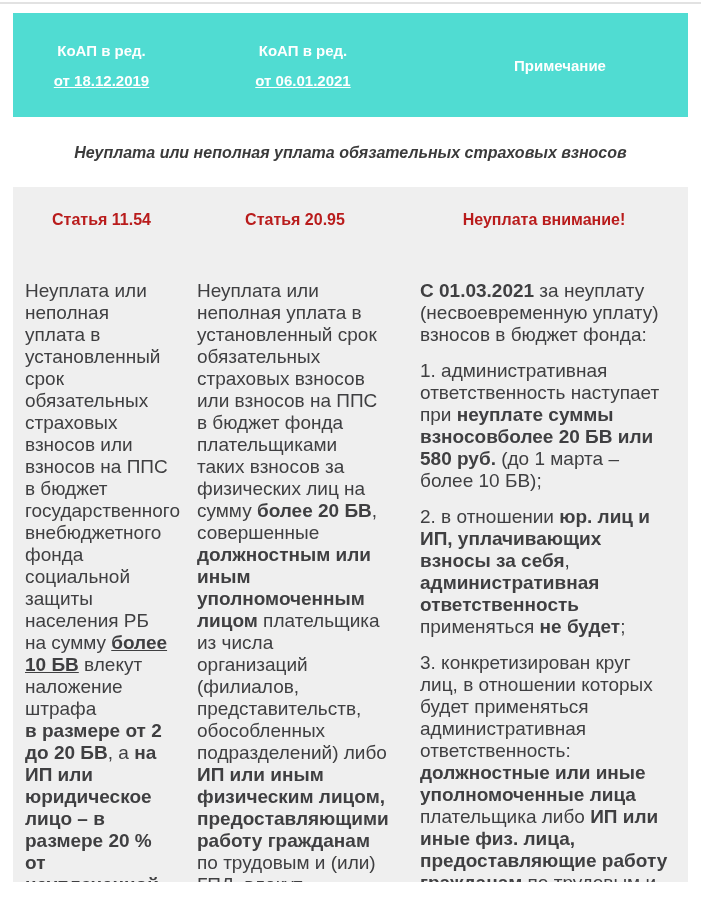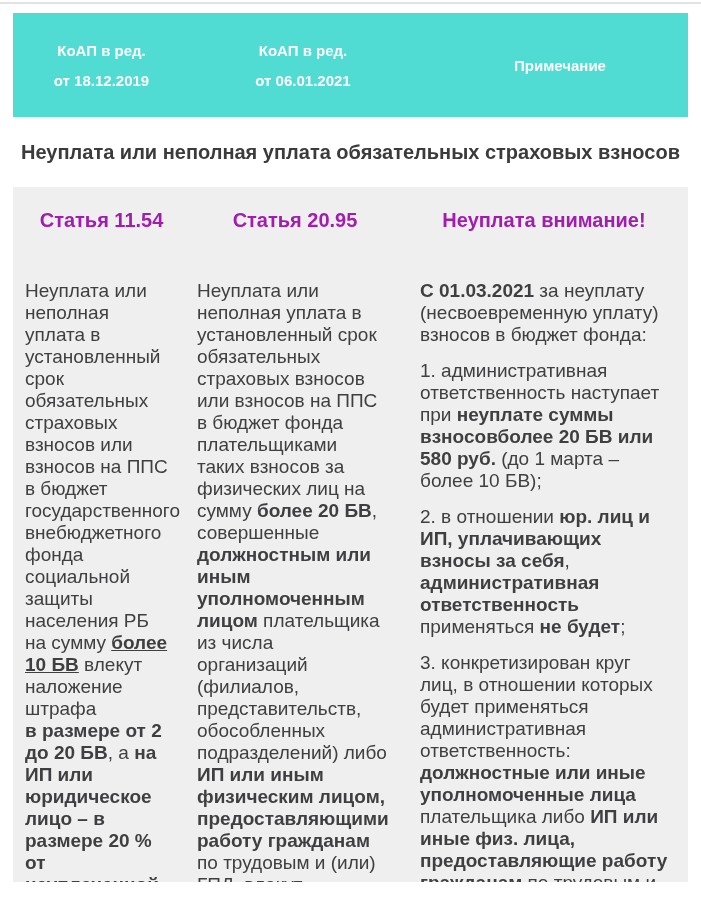--- a/index.html
+++ b/index.html
@@ -25,44 +25,45 @@
     align-items: center;
     gap: 8px;
   }
   .band-cell {
     text-align: center;
     color: #ffffff;
     font-weight: 700;
     font-size: 15px;
     line-height: 17px;
   }
-  .band-cell .line + .line { margin-top: 13px; }
+  .band-cell .line + .line { margin-top: 13px; text-decoration: underline; }
   .title-block {
     margin-top: 18px;
     text-align: center;
     font-weight: 700;
-    font-size: 20px;
+    font-size: 16px;
     color: #3b3b3b;
+    font-style: italic;
   }
   .title-block .line { line-height: 35px; }
   .gray-block {
     margin: 17px 13px 0 13px;
     height: 695px;
     background: #efefef;
     padding-top: 23px;
     overflow: hidden;
   }
   .col-headers {
     display: grid;
     grid-template-columns: 177px 210px 288px;
     text-align: center;
     font-weight: 700;
-    font-size: 20px;
+    font-size: 16px;
     line-height: 20px;
-    color: #a21caf;
+    color: #b91c1c;
   }
   .cells {
     display: grid;
     grid-template-columns: 177px 210px 288px;
     margin-top: 50px;
     font-size: 19px;
     line-height: 22px;
   }
   .cell { text-align: left; }
   .cell-1 { padding: 0 20px 0 12px; }

